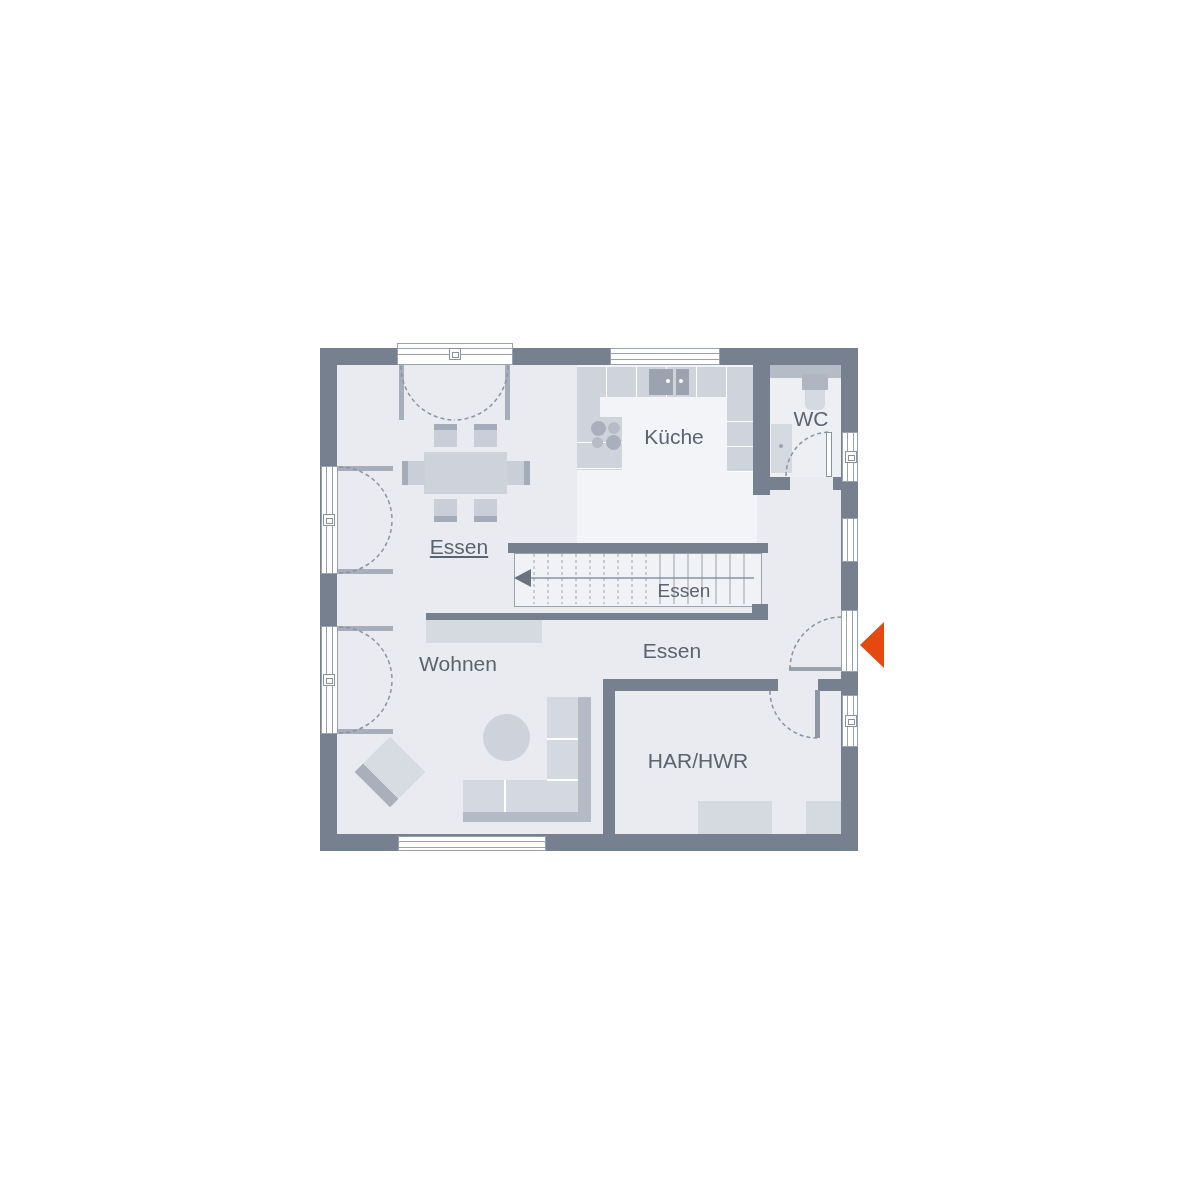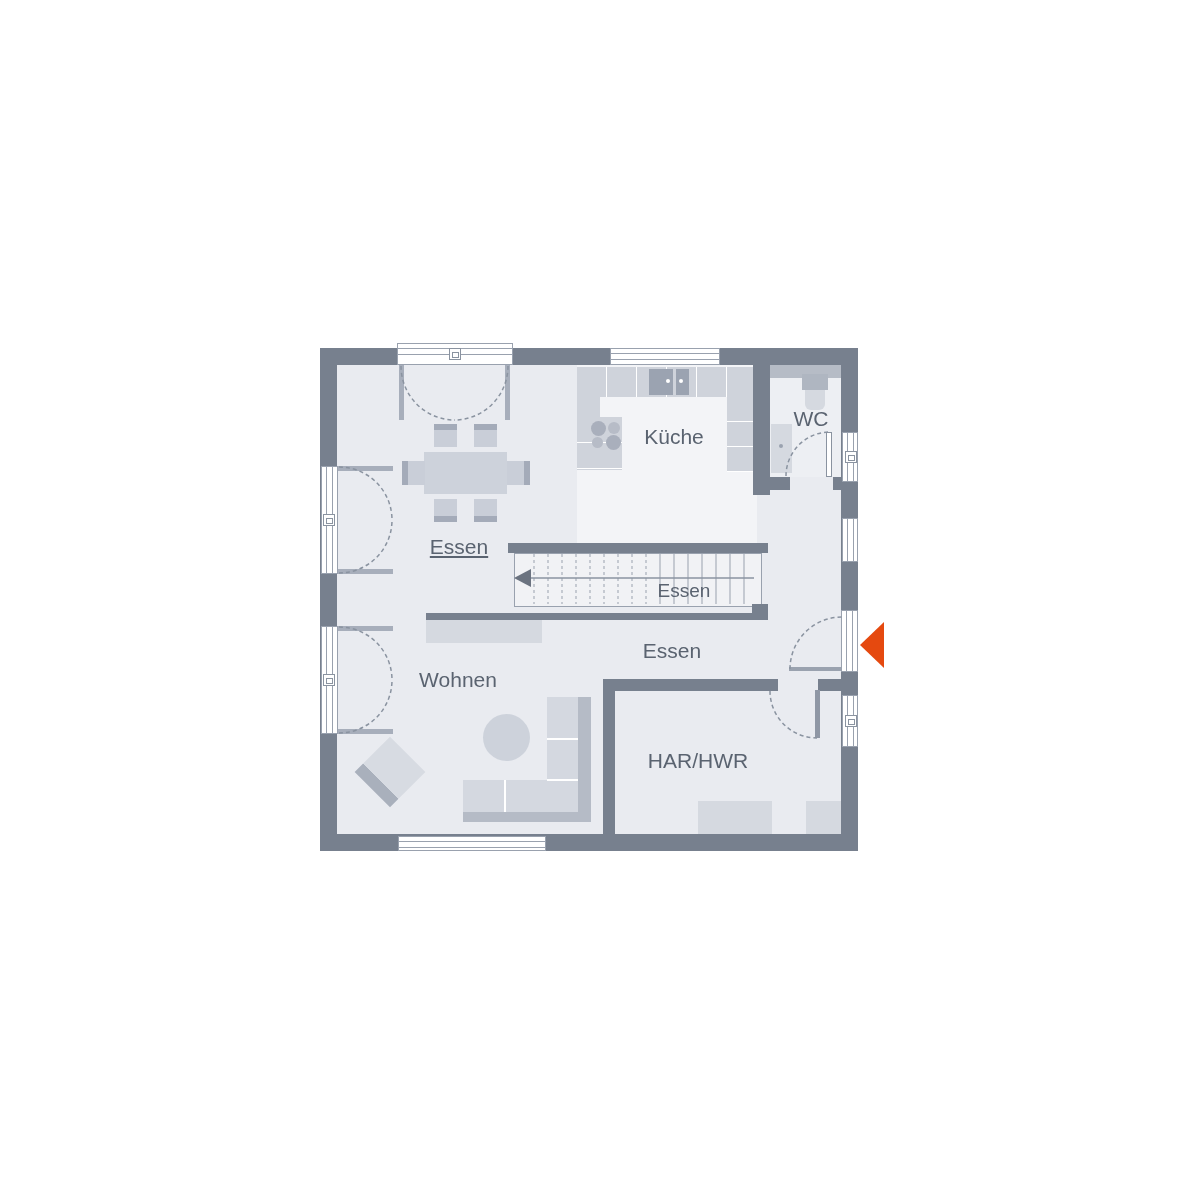--- a/index.html
+++ b/index.html
@@ -149,16 +149,16 @@
       <polygon points="514,578 531,569 531,587" fill="#6B7380"></polygon>
     </g>
     <polygon points="860,645 884,622 884,668" fill="#E5490F"></polygon>
   </svg>
 
   <div class="label" style="left:459px;top:547px;text-decoration:underline;">Essen</div>
   <div class="label" style="left:674px;top:437px;">Küche</div>
   <div class="label" style="left:811px;top:419px;">WC</div>
   <div class="label" style="left:684px;top:591px;font-size:19px;">Essen</div>
   <div class="label" style="left:672px;top:651px;">Essen</div>
-  <div class="label" style="left:458px;top:680px;">Wohnen</div>
+  <div class="label" style="left:458px;top:664px;">Wohnen</div>
   <div class="label" style="left:698px;top:761px;">HAR/HWR</div>
 
 </div>
 
 </body></html>

